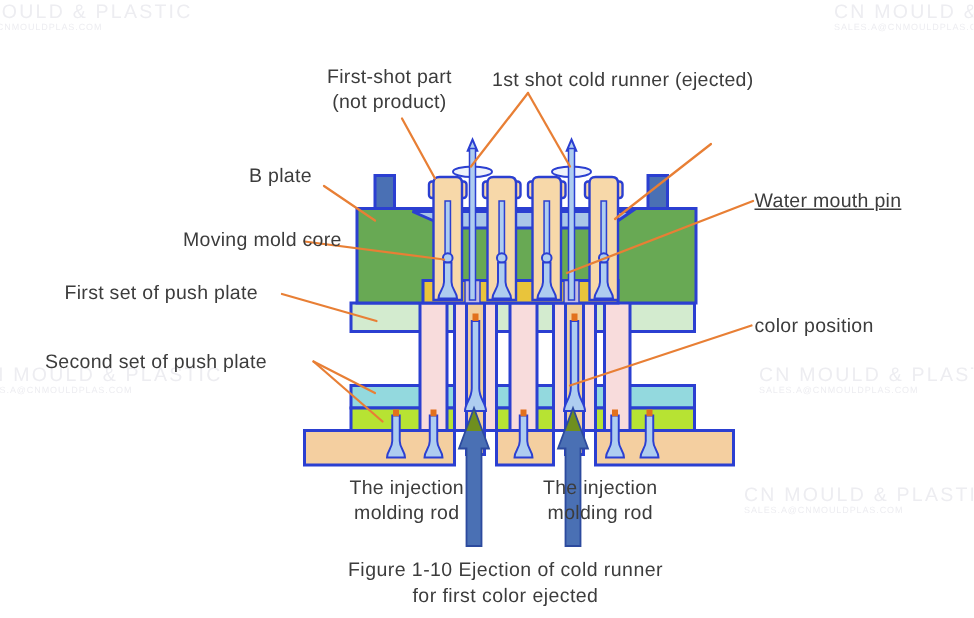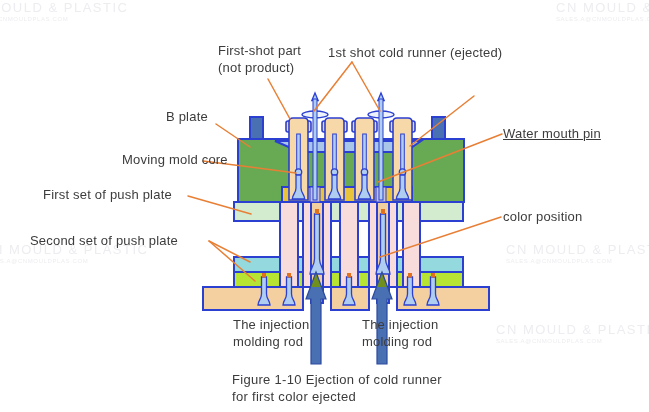--- a/index.html
+++ b/index.html
@@ -2,21 +2,21 @@
 <html><head>
 <meta charset="utf-8">
 <style>
   html,body{margin:0;padding:0;background:#fff;}
   #shot{
     position:relative;width:649px;height:412px;background:#ffffff;overflow:hidden;
     font-family:"Liberation Sans", sans-serif;color:#3c3c3c;
   }
   .lbl{
     position:absolute;font-size:13px;line-height:17px;letter-spacing:.2px;
-    white-space:nowrap;color:#3c3c3c;
+    white-space:nowrap;color:#3c3c3c;text-align:center;
   }
   .wm{position:absolute;color:#ededf1;pointer-events:none;}
   .wm .l1{font-size:13px;letter-spacing:1.5px;white-space:nowrap;}
   .wm .l2{font-size:6px;letter-spacing:.6px;white-space:nowrap;margin-top:1px;}
   svg{position:absolute;left:0;top:0;}
   .plate{stroke:#2b3fd1;stroke-width:2;}
   .tan{fill:#f7d8a9;stroke:#2b3fd1;stroke-width:1.6;}
   .pinb{fill:#aecdf0;stroke:#2b3fd1;stroke-width:1.3;}
   .tip{fill:#e2711d;stroke:none;}
   .disc{fill:#eef2fb;stroke:#2b3fd1;stroke-width:1.3;}

